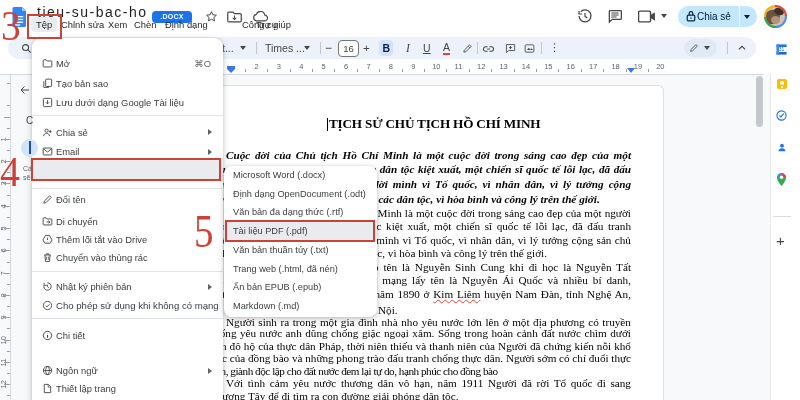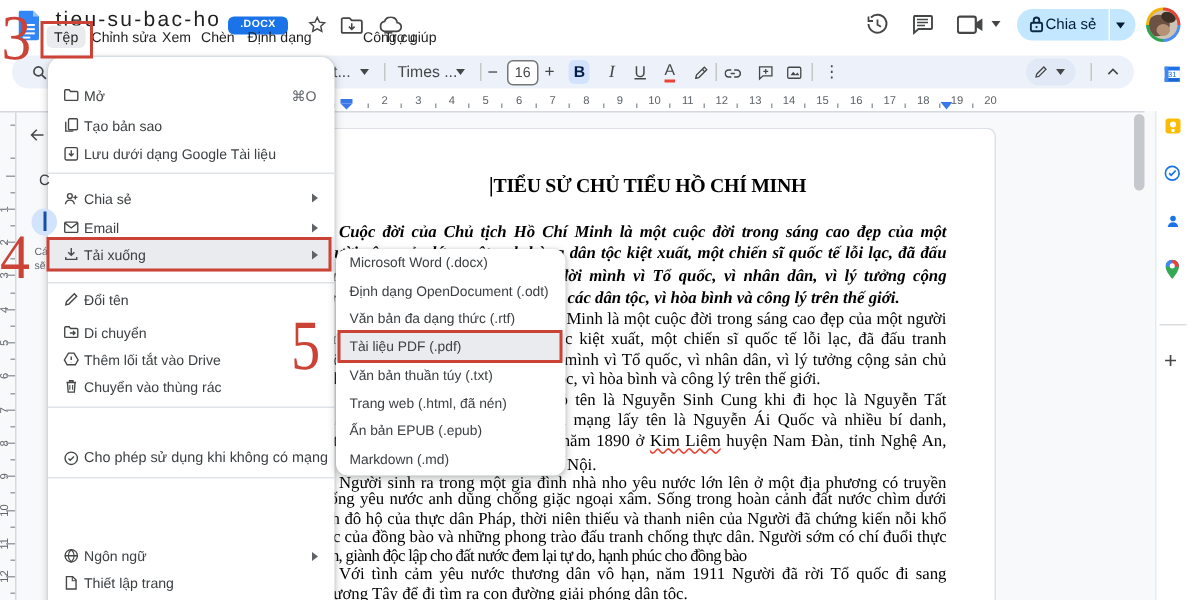--- a/index.html
+++ b/index.html
@@ -40,21 +40,21 @@
   .rbox{position:absolute;border:2px solid #cb4237;}
   .rnum2{position:absolute;font-family:"Liberation Serif",serif;color:#cb4237;}
   
   #sidebar{left:770px;top:74px;width:30px;height:326px;background:#fff;border-left:1px solid #e8eaed;}
 </style></head>
 <body>
 <div id="app">
   <div class="abs" id="docbg"></div>
   <div class="abs" id="page"></div>
   <div id="doctext">
-    <div class="dline" style="left:329px;top:117.2px;font-size:13.2px;font-weight:bold;letter-spacing:-0.2px;">TIỂU SỬ CHỦ TIỂU HỒ CHÍ MINH</div>
+    <div class="dline" style="left:329px;top:117.2px;font-size:13.2px;font-weight:bold;letter-spacing:-0.2px;">TỊCH SỬ CHỦ TỊCH HỒ CHÍ MINH</div>
     <div class="abs" style="left:327px;top:117.5px;width:1px;height:13px;background:#000;"></div>
     <div class="dline bi" id="i1" style="left:226px;top:148.6px;word-spacing:1.89px;">Cuộc đời của Chủ tịch Hồ Chí Minh là một cuộc đời trong sáng cao đẹp của một</div>
     <div class="dline bi" id="i2" style="left:211px;top:163.3px;word-spacing:0.74px;">người cộng sản lớn, một anh hùng dân tộc kiệt xuất, một chiến sĩ quốc tế lỗi lạc, đã đấu</div>
     <div class="dline bi" id="i3" style="left:211px;top:178.0px;word-spacing:2.16px;">tranh không mệt mỏi hiến dâng đời mình vì Tổ quốc, vì nhân dân, vì lý tưởng cộng</div>
     <div class="dline bi" id="i4" style="left:211px;top:192.7px;">sản chủ nghĩa, vì độc lập, tự do của các dân tộc, vì hòa bình và công lý trên thế giới.</div>
     <div class="dline" id="i5" style="left:226px;top:206.6px;word-spacing:0.19px;">Cuộc đời của vị Chủ tịch Hồ Chí Minh là một cuộc đời trong sáng cao đẹp của một người</div>
     <div class="dline" id="i6" style="left:211px;top:220.1px;word-spacing:1.73px;">cộng sản đại, một anh hùng dân tộc kiệt xuất, một chiến sĩ quốc tế lỗi lạc, đã đấu tranh</div>
     <div class="dline" id="i7" style="left:211px;top:233.6px;word-spacing:0.57px;">không mệt mỏi và hiến dâng cả đời mình vì Tổ quốc, vì nhân dân, vì lý tưởng cộng sản chủ</div>
     <div class="dline" id="i8" style="left:211px;top:247.1px;word-spacing:-0.07px;">nghĩa, vì độc lập tự do của các dân tộc, vì hòa bình và công lý trên thế giới.</div>
     <div class="dline" id="i9" style="left:226px;top:260.6px;word-spacing:2.03px;">Chủ tịch Hồ Chí Minh (lúc nhỏ tên là Nguyễn Sinh Cung khi đi học là Nguyễn Tất</div>
@@ -303,28 +303,20 @@
       </div>
     <div class="mrow" style="top:106.0px;">
         <svg class="ic" viewBox="0 0 24 24" fill="none" stroke="#444746" stroke-width="2">
           <rect x="2.5" y="4.5" width="19" height="15" rx="1.5"></rect>
           <path d="M3 6l9 7 9-7"></path>
         </svg>
         <span class="txt">Email</span>
         <span class="ar"></span>
       </div>
     <div class="abs" style="left:0px;top:120.0px;width:191px;height:23px;background:#e9ebee;"></div>
-    <div class="mrow" style="top:124.0px;">
-        <svg class="ic" viewBox="0 0 24 24" fill="none" stroke="#444746" stroke-width="2">
-          <path d="M12 3v10M7.5 9L12 13.5 16.5 9"></path>
-          <path d="M4 16v3.5h16V16"></path>
-        </svg>
-        <span class="txt">Tải xuống</span>
-        <span class="ar"></span>
-      </div>
     <div class="msep" style="top:150.0px;"></div>
     <div class="mrow" style="top:153.5px;">
         <svg class="ic" viewBox="0 0 24 24" fill="none" stroke="#444746" stroke-width="2">
           <path d="M4 20l4.5-1L20 7.5 16.5 4 5 15.5z"></path>
         </svg>
         <span class="txt">Đổi tên</span>
       </div>
     <div class="mrow" style="top:175.5px;">
         <svg class="ic" viewBox="0 0 24 24" fill="none" stroke="#444746" stroke-width="2">
           <path d="M2.5 5.5A1.5 1.5 0 0 1 4 4h5l2 2.5h9A1.5 1.5 0 0 1 21.5 8v10a1.5 1.5 0 0 1-1.5 1.5H4A1.5 1.5 0 0 1 2.5 18z"></path>
@@ -340,28 +332,44 @@
         <span class="txt">Thêm lối tắt vào Drive</span>
       </div>
     <div class="mrow" style="top:212px;">
         <svg class="ic" viewBox="0 0 24 24" fill="none" stroke="#444746" stroke-width="2">
           <path d="M5 6.5h14M9.5 6V4h5v2M6.5 6.5l1 14h9l1-14"></path>
           <path d="M10 10v7M14 10v7" stroke-width="1.6"></path>
         </svg>
         <span class="txt">Chuyển vào thùng rác</span>
       </div>
     <div class="msep" style="top:233px;"></div>
+    <div class="mrow" style="top:241px;">
+        <svg class="ic" viewBox="0 0 24 24" fill="none" stroke="#444746" stroke-width="2">
+          <path d="M12 4a8 8 0 1 1-7.6 5.5"></path>
+          <path d="M4.5 3.5v6h6" stroke-width="1.8"></path>
+          <path d="M12 8v4.5l3 2" stroke-width="1.8"></path>
+        </svg>
+        <span class="txt">Nhật ký phiên bản</span>
+        <span class="ar"></span>
+      </div>
     <div class="mrow" style="top:259.5px;">
         <svg class="ic" viewBox="0 0 24 24" fill="none" stroke="#444746" stroke-width="2">
           <circle cx="12" cy="12" r="9"></circle>
           <path d="M8 12.5l2.5 2.5L16 9.5"></path>
         </svg>
         <span class="txt" style="font-size:9.6px;">Cho phép sử dụng khi không có mạng</span>
       </div>
     <div class="msep" style="top:280px;"></div>
+    <div class="mrow" style="top:289.5px;">
+        <svg class="ic" viewBox="0 0 24 24" fill="none" stroke="#444746" stroke-width="2">
+          <circle cx="12" cy="12" r="9"></circle>
+          <path d="M12 11v6M12 7v.5" stroke-width="2.2"></path>
+        </svg>
+        <span class="txt">Chi tiết</span>
+      </div>
     <div class="mrow" style="top:325px;">
         <svg class="ic" viewBox="0 0 24 24" fill="none" stroke="#444746" stroke-width="2">
           <circle cx="12" cy="12" r="9"></circle>
           <path d="M3 12h18M12 3c-5.5 5.5-5.5 12.5 0 18M12 3c5.5 5.5 5.5 12.5 0 18"></path>
         </svg>
         <span class="txt">Ngôn ngữ</span>
         <span class="ar"></span>
       </div>
     <div class="mrow" style="top:342.5px;">
         <svg class="ic" viewBox="0 0 24 24" fill="none" stroke="#444746" stroke-width="2">

